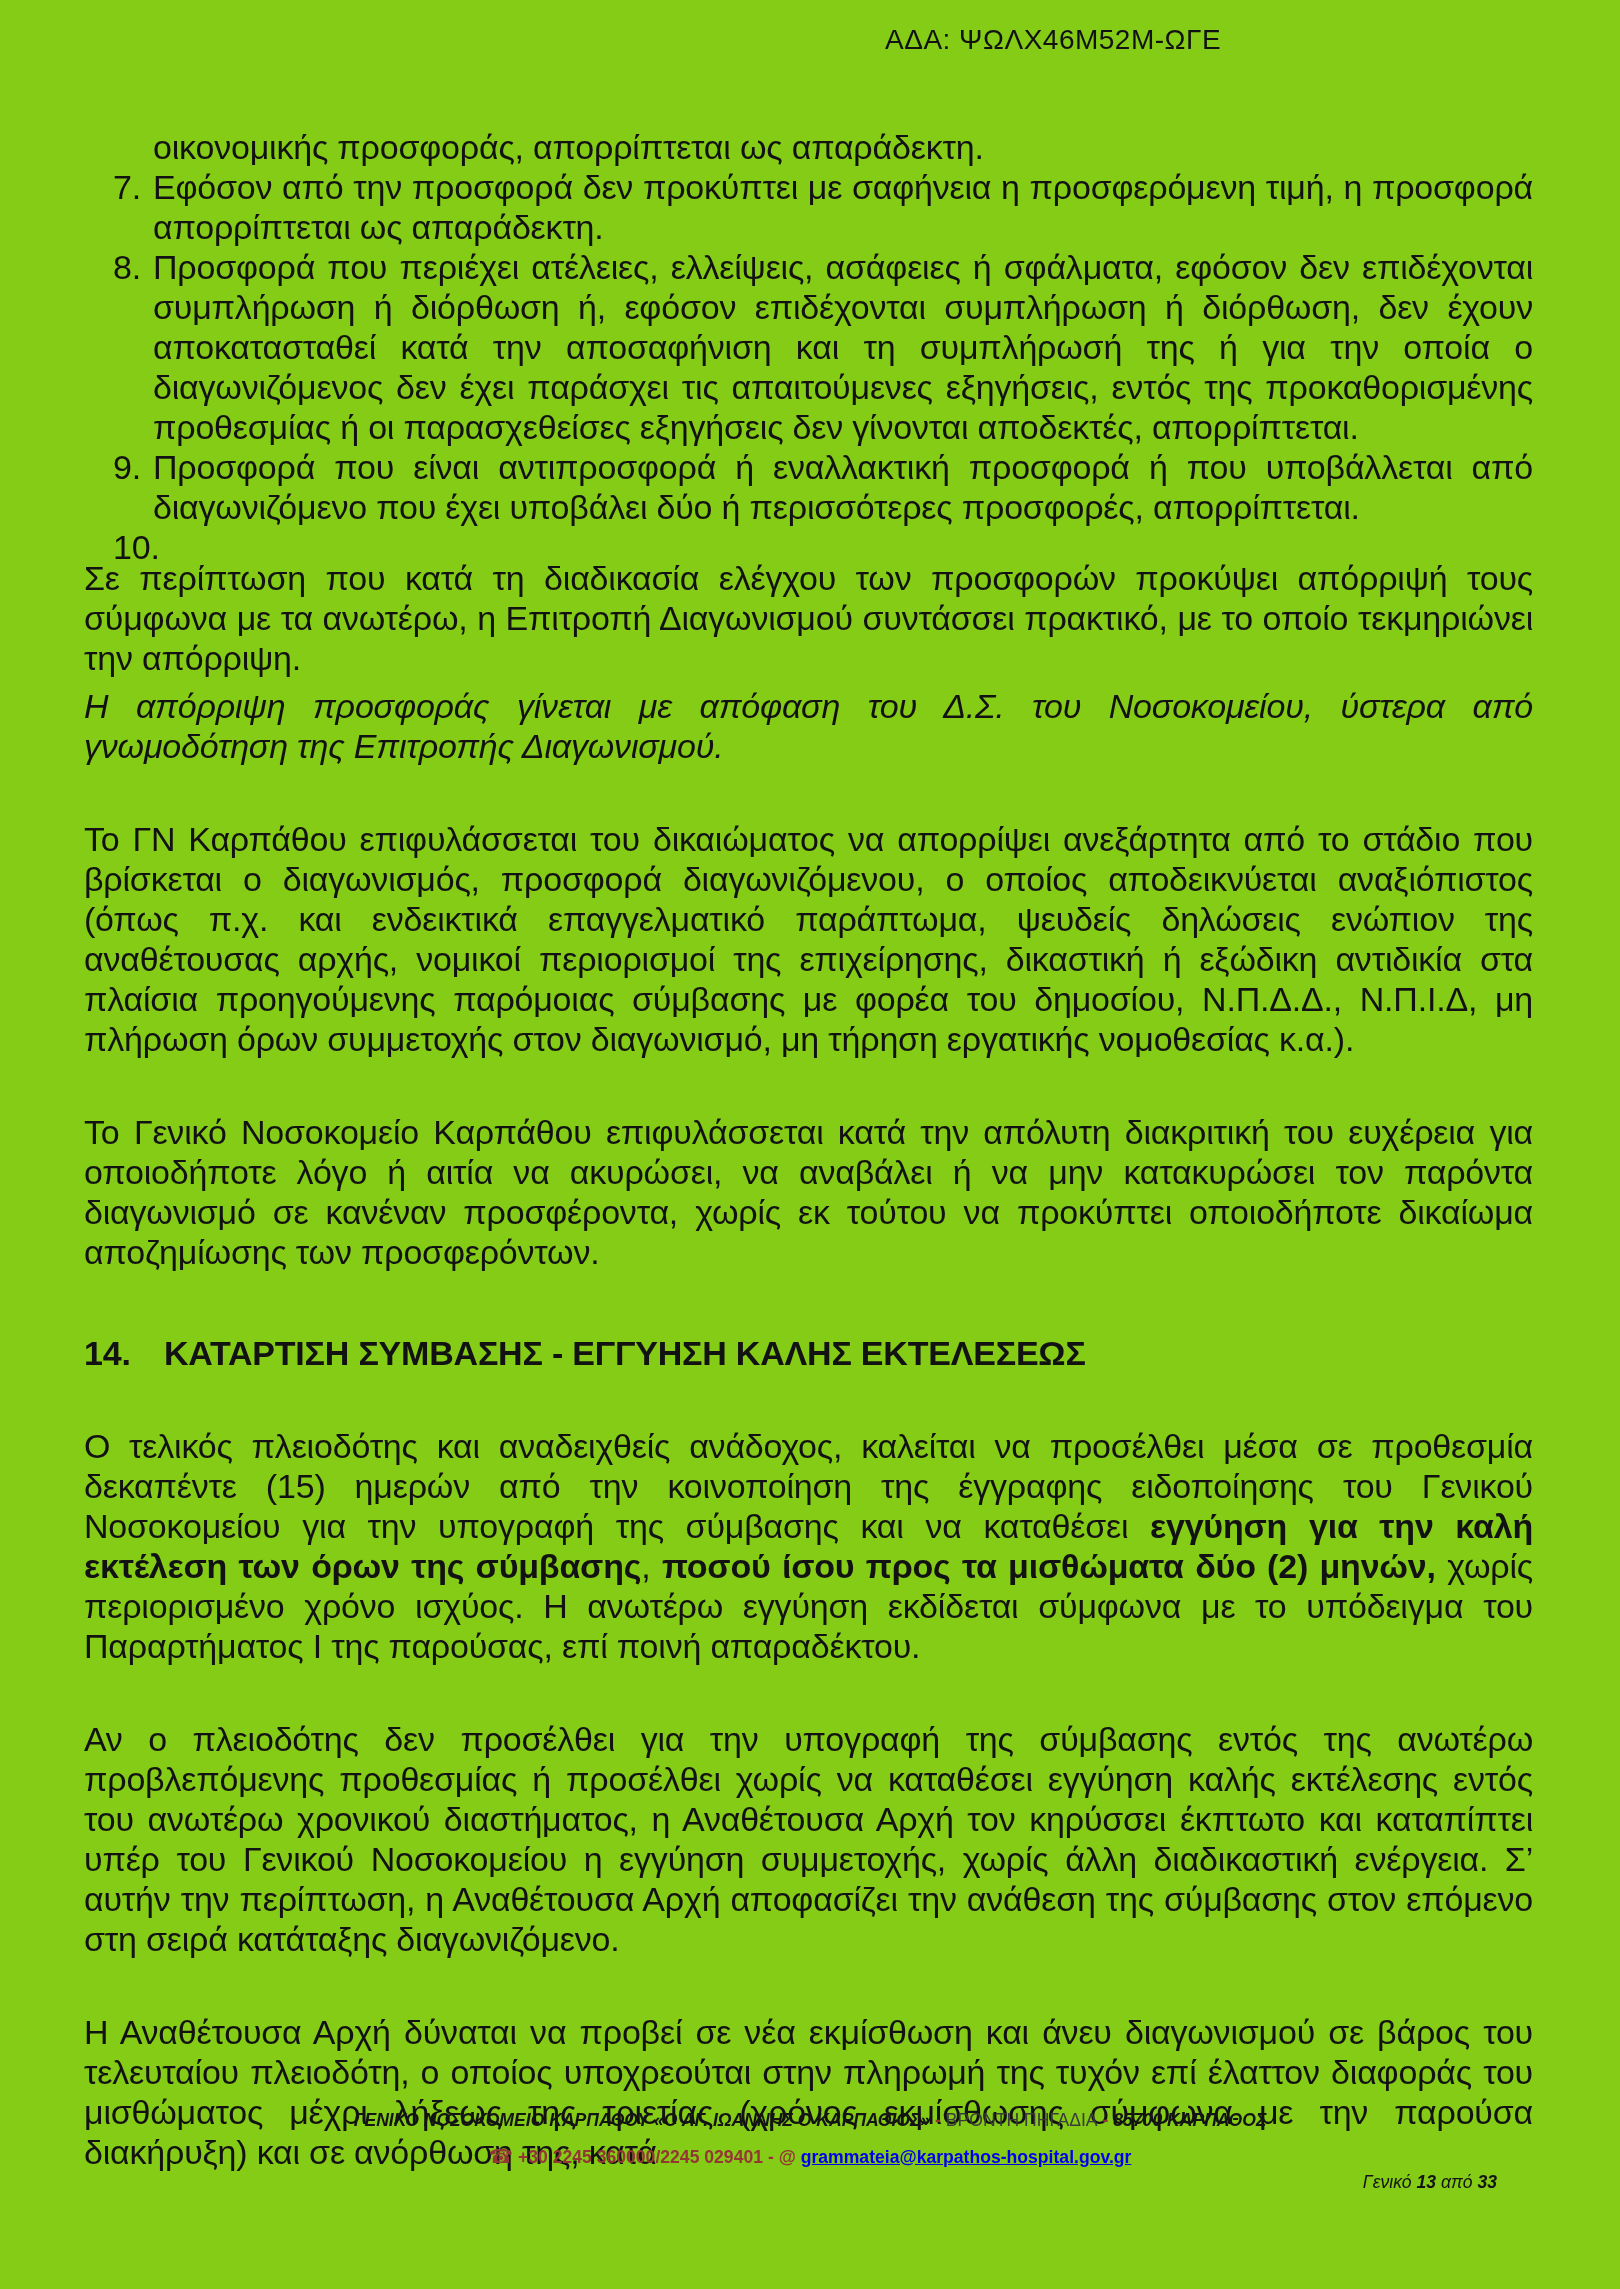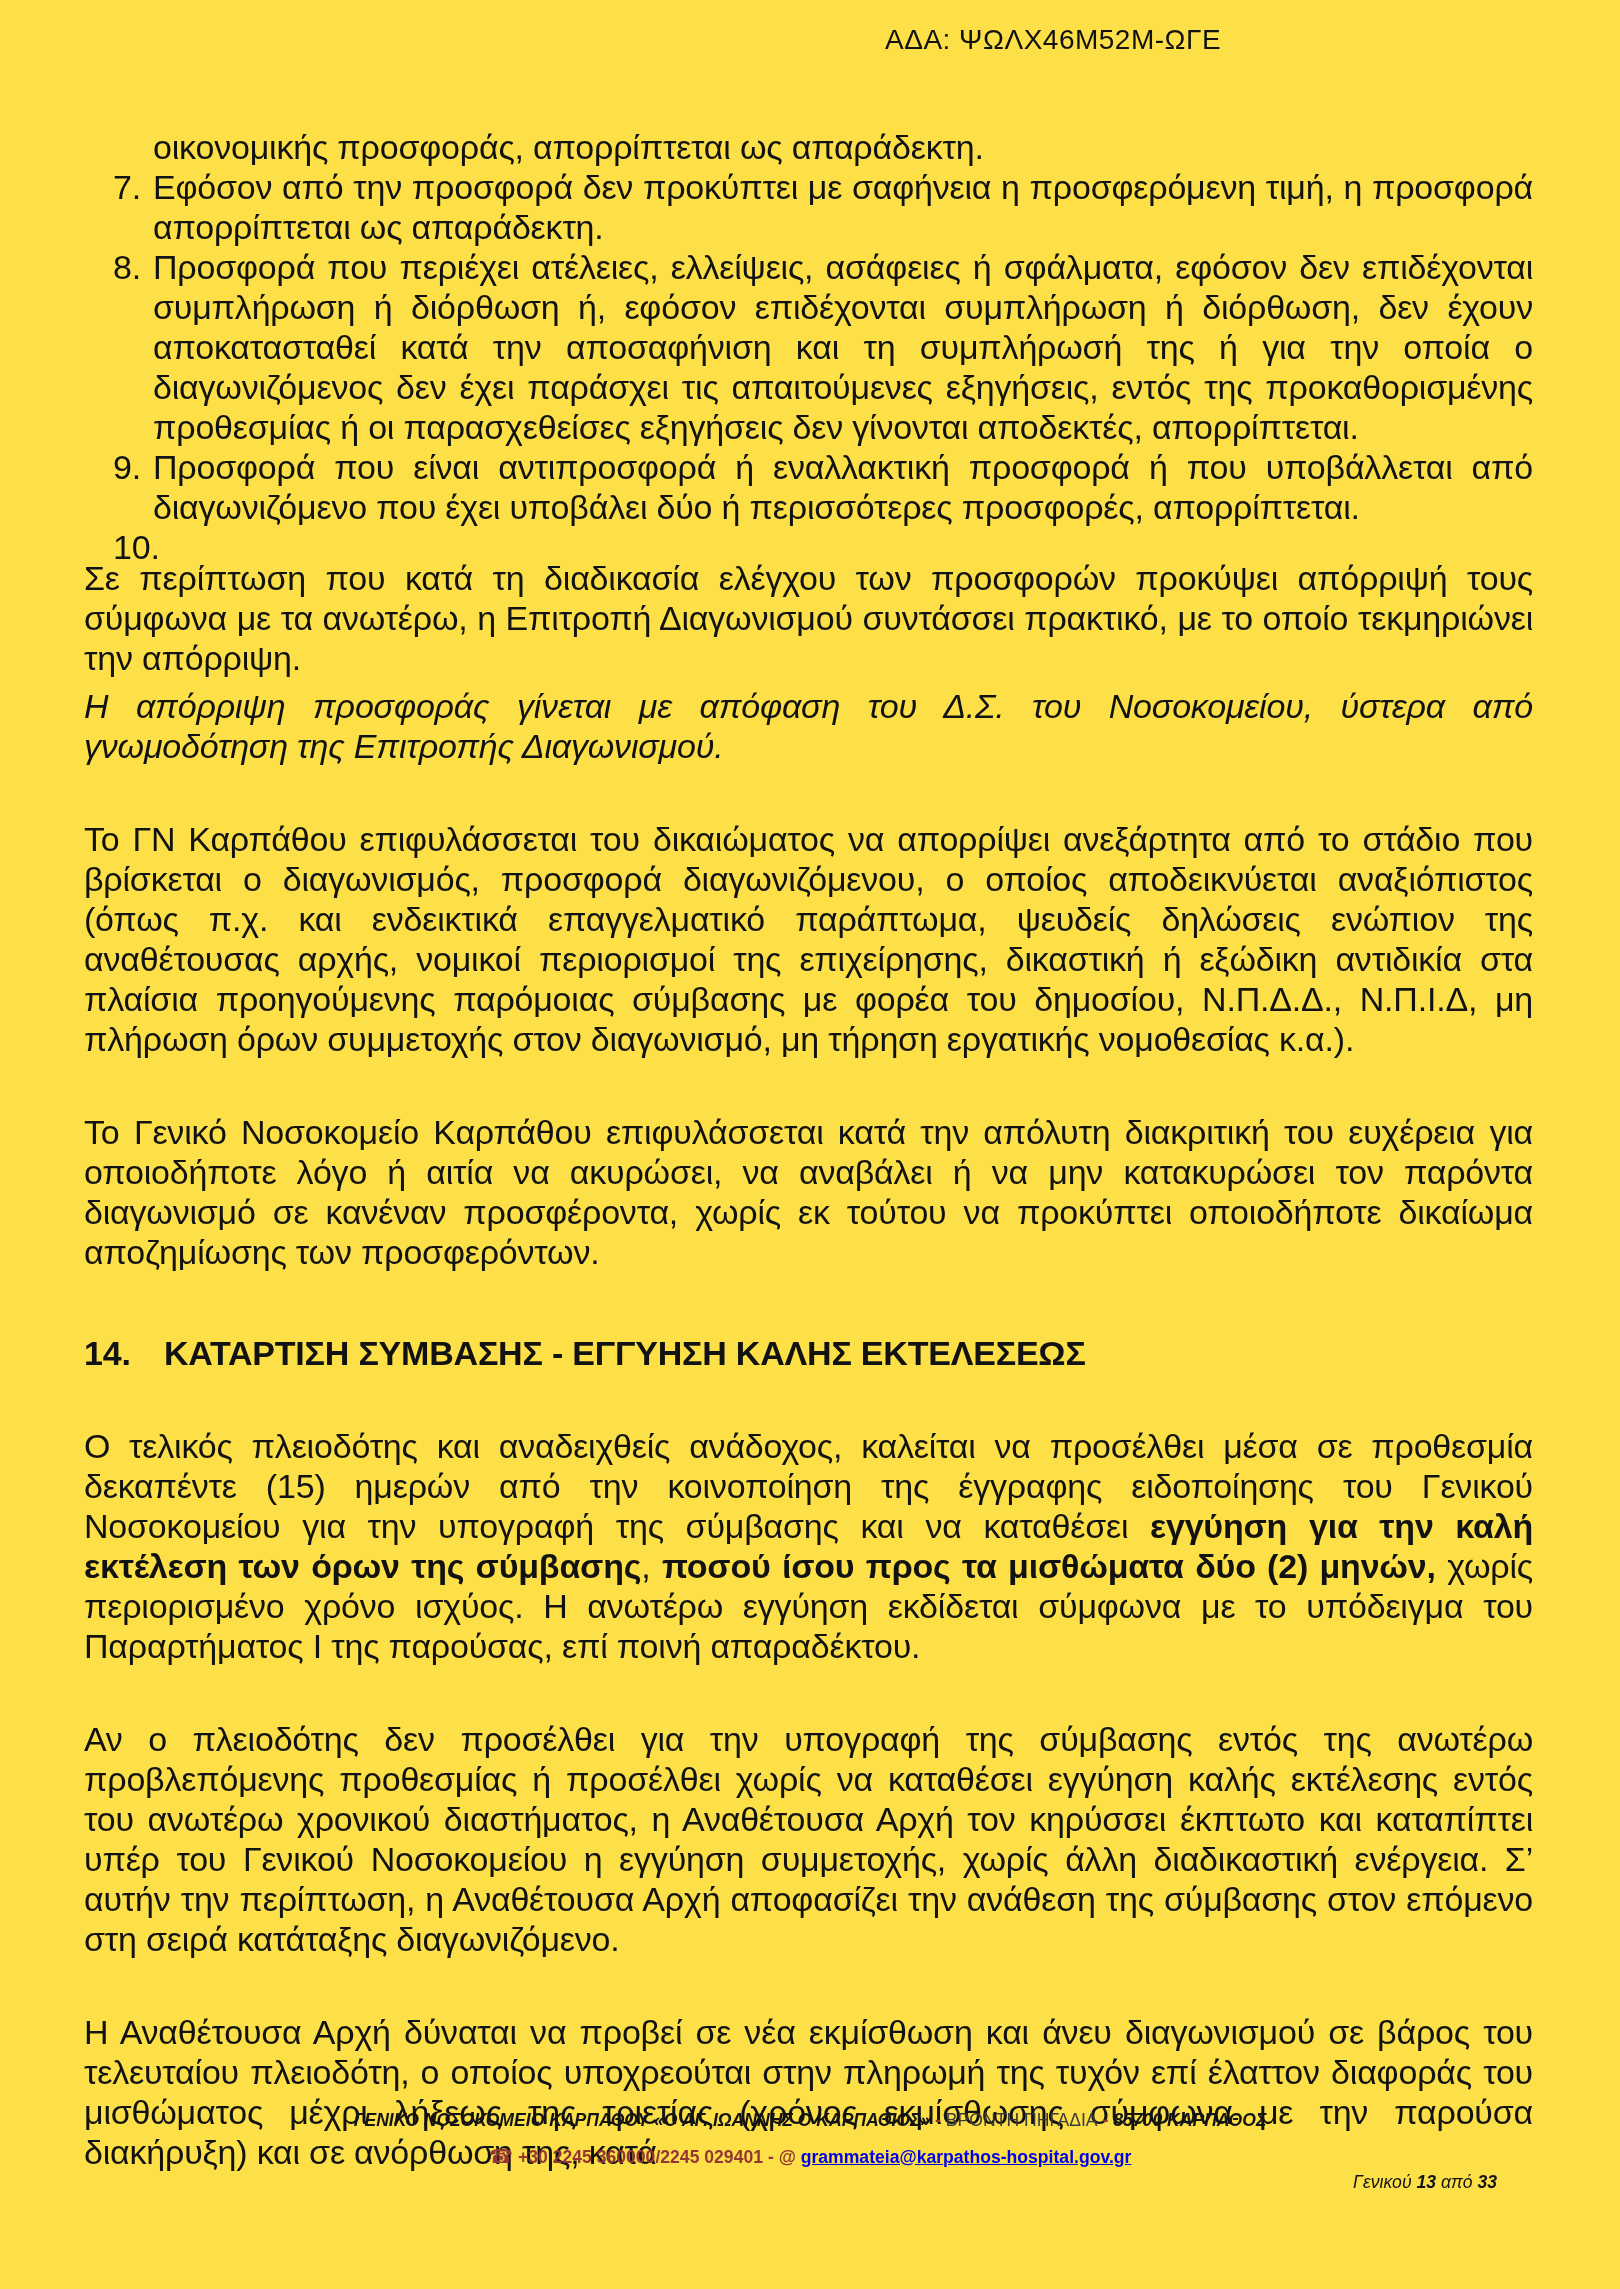--- a/index.html
+++ b/index.html
@@ -1,19 +1,19 @@
 <!DOCTYPE html>
 <html><head>
 <meta charset="utf-8">
 <style>
   html,body{margin:0;padding:0;background:#e8e8e8;}
   .page{
     position:relative;
     width:1620px;height:2290px;
-    background:#fde047;
+    background:#84cc16;
     font-family:"Liberation Sans",sans-serif;
     color:#121212;
     overflow:hidden;
   }
   .ada{
     position:absolute;top:23.5px;left:885px;
     font-size:28px;letter-spacing:0.5px;white-space:nowrap;
   }
   .content{
     position:absolute;top:127px;left:84px;width:1449px;
@@ -99,20 +99,20 @@
   <div class="footer">
     <div class="f1">
       <span class="fb">ΓΕΝΙΚΟ ΝΟΣΟΚΟΜΕΙΟ ΚΑΡΠΑΘΟΥ «Ο ΑΓ. ΙΩΑΝΝΗΣ Ο ΚΑΡΠΑΘΙΟΣ»</span><span class="fd"> - </span><span class="fr">ΒΡΟΝΤΗ ΠΗΓΑΔΙΑ</span><span class="fd"> - </span><span class="fb">85700 ΚΑΡΠΑΘΟΣ</span>
     </div>
     <div class="f2">
       <span class="phone">☎</span><span class="maroon"> +30 2245 360000/2245 029401 - </span><span class="maroon">@ </span><a class="email">grammateia@karpathos-hospital.gov.gr</a>
     </div>
   </div>
 
   <div class="pagenum">
-    <span>Γενικού</span>
+    <span>Γενικό</span>
     <span class="b">13</span>
     <span>από</span>
     <span class="b">33</span>
   </div>
 
 </div>
 
 
 </body></html>

